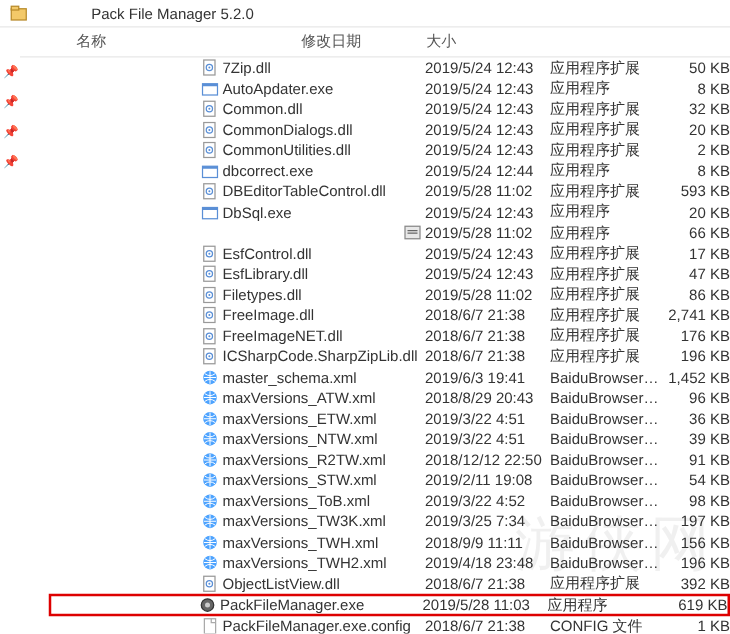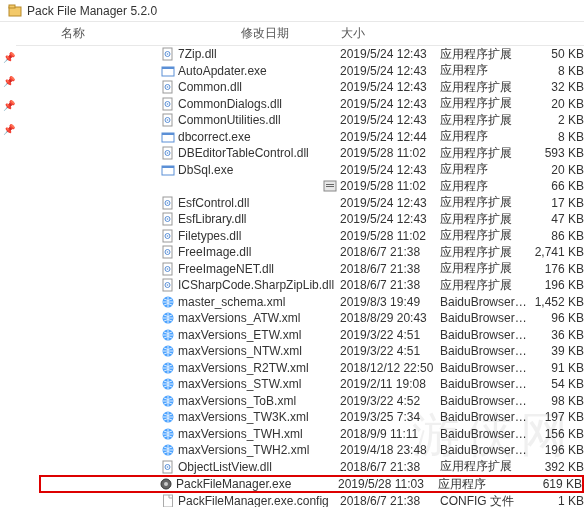--- a/index.html
+++ b/index.html
@@ -1,17 +1,17 @@
 <!DOCTYPE html>
 <html><head>
 <meta charset="utf-8">
 <style>
 * { margin: 0; padding: 0; box-sizing: border-box; }
 body { font-family: "Microsoft YaHei", "Segoe UI", sans-serif; font-size: 12px; background: #fff; color: #333; width: 584px; height: 507px; overflow: hidden; }
-.titlebar { height: 22px; padding: 3px 8px; border-bottom: 1px solid #e8e8e8; display: flex; align-items: center; }
+.titlebar { height: 22px; padding: 3px 8px; border-bottom: 1px solid #e8e8e8; display: flex; align-items: center; gap: 46px; }
 .titlebar .icon { width: 14px; height: 14px; margin-right: 5px; }
 .content { display: flex; height: calc(100% - 22px); }
 .pinstrip { width: 16px; display: flex; flex-direction: column; align-items: center; padding-top: 30px; gap: 14px; }
 .pin { width: 10px; height: 10px; color: #888; font-size: 10px; }
 .filepane { flex: 1; overflow: hidden; }
 .header { display: flex; border-bottom: 1px solid #e8e8e8; height: 24px; align-items: center; color: #555; padding-left: 14px; }
 .header .col-name { width: 180px; margin-left: 31px; }
 .header .col-date { width: 100px; }
 .header .col-type { width: 90px; }
 .header .col-size { width: 60px; text-align: left; }
@@ -245,21 +245,21 @@
           <span class="size">196 KB</span>
         </div>
         <div class="row">
           <span class="icon">
             <svg width="14" height="14" viewBox="0 0 14 14">
               <circle cx="7" cy="7" r="5.5" fill="#4da3ff"></circle>
               <path d="M2 7h10M7 2v10M3 4q4 3 8 0M3 10q4-3 8 0" stroke="#fff" fill="none" stroke-width="0.8"></path>
             </svg>
           </span>
           <span class="name">master_schema.xml</span>
-          <span class="date">2019/8/3 19:49</span>
+          <span class="date">2019/6/3 19:41</span>
           <span class="type">BaiduBrowser H...</span>
           <span class="size">1,452 KB</span>
         </div>
         <div class="row">
           <span class="icon">
             <svg width="14" height="14" viewBox="0 0 14 14">
               <circle cx="7" cy="7" r="5.5" fill="#4da3ff"></circle>
               <path d="M2 7h10M7 2v10M3 4q4 3 8 0M3 10q4-3 8 0" stroke="#fff" fill="none" stroke-width="0.8"></path>
             </svg>
           </span>

